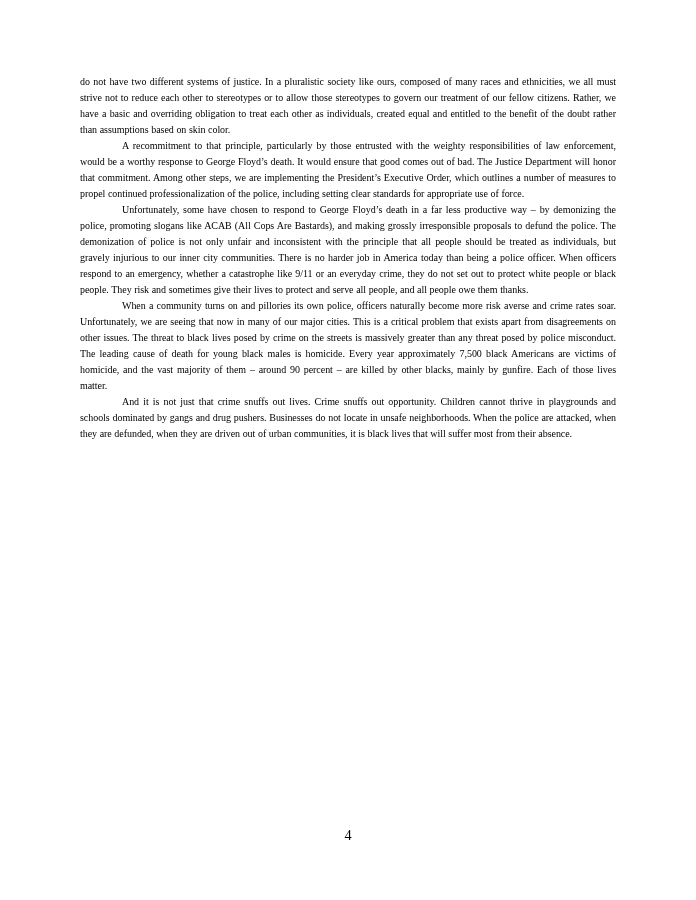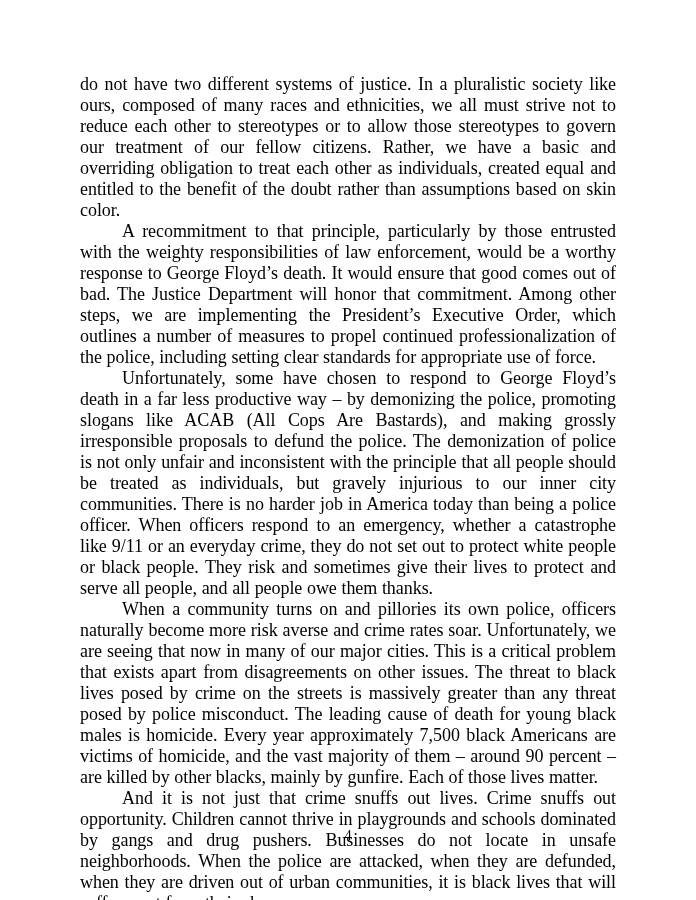--- a/index.html
+++ b/index.html
@@ -22,22 +22,22 @@
     background: #ffffff;
     padding: 74px 80px 0 80px;
   }
   .body-text {
     width: 536px;
   }
   .para {
     margin: 0;
     text-indent: 42px;
     text-align: justify;
-    font-size: 18px;
-    line-height: 21px;
+    font-size: 10px;
+    line-height: 16px;
     letter-spacing: -0.05px;
     word-spacing: 0.2px;
     -webkit-font-smoothing: antialiased;
   }
   .para.no-indent {
     text-indent: 0;
   }
   .page-number {
     position: absolute;
     left: 0;

